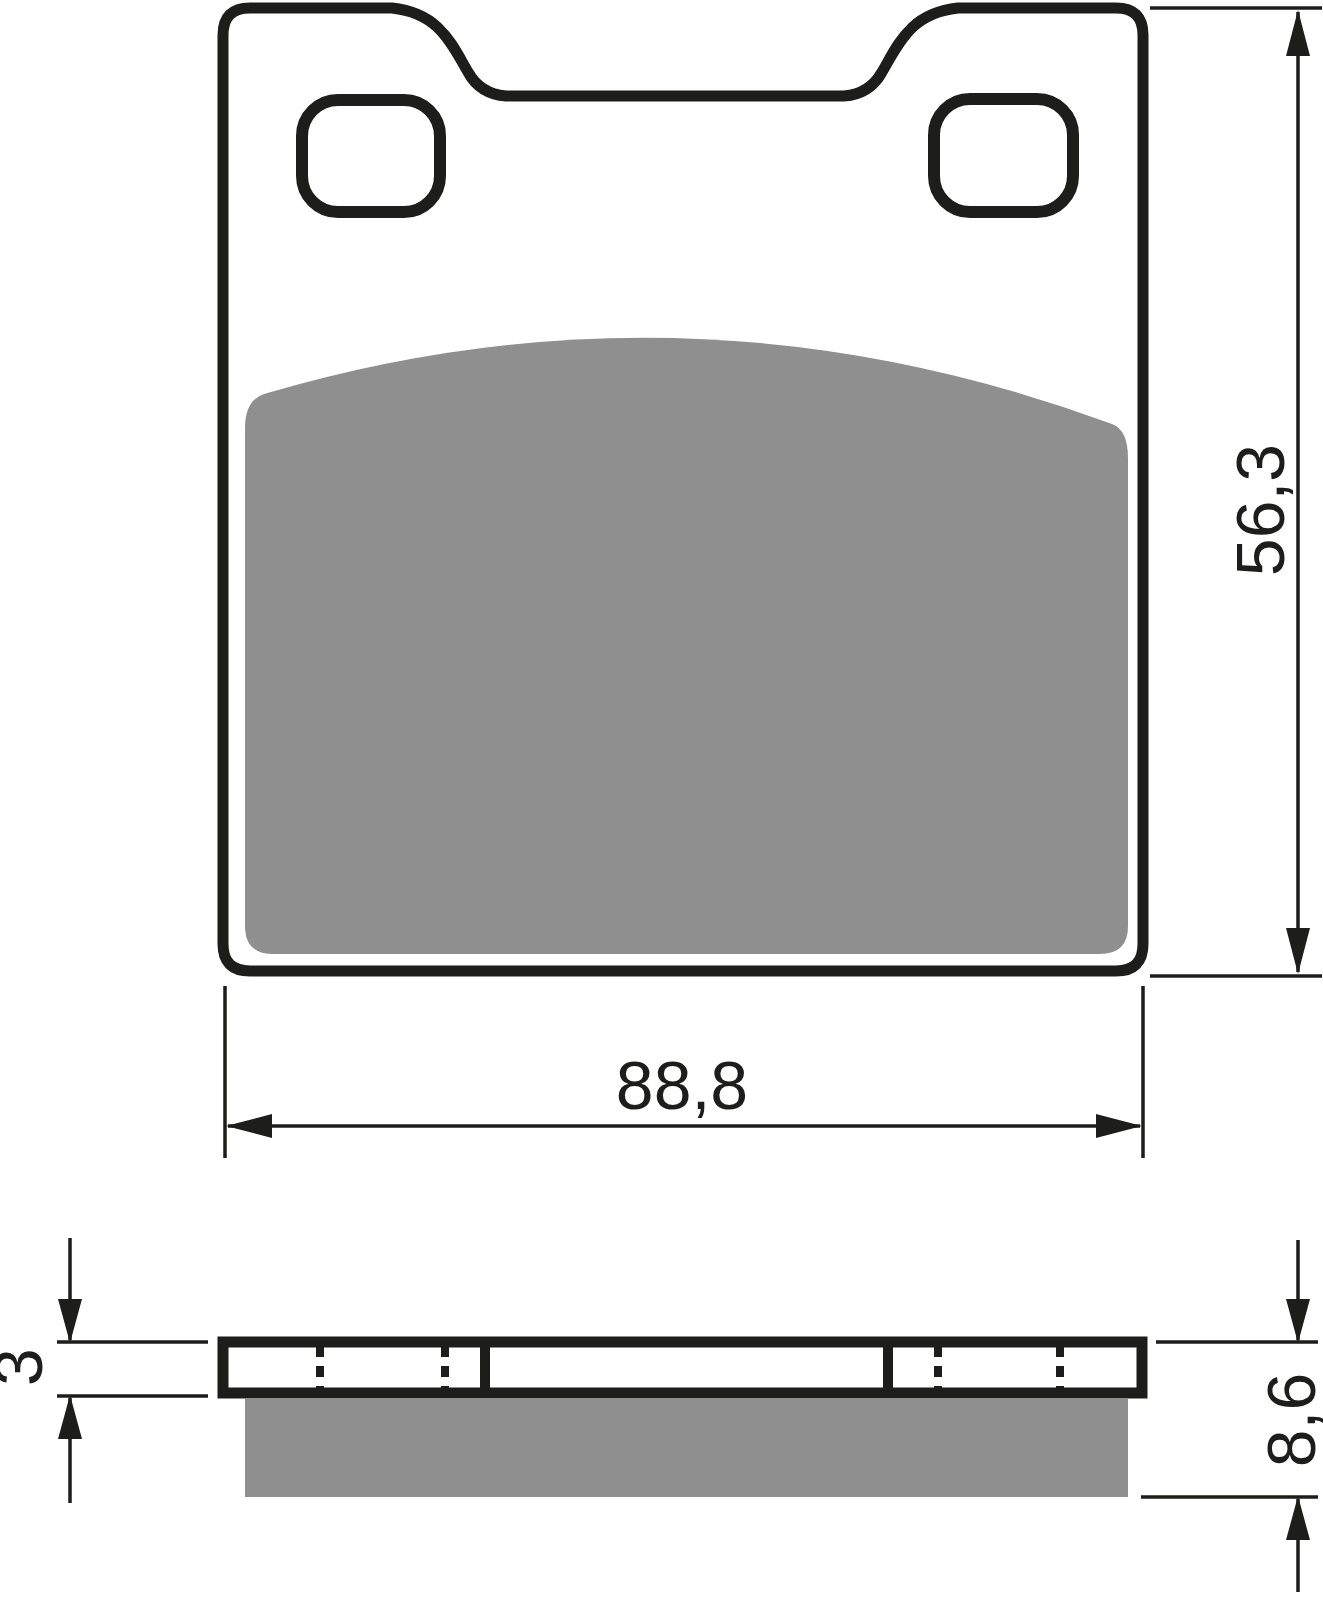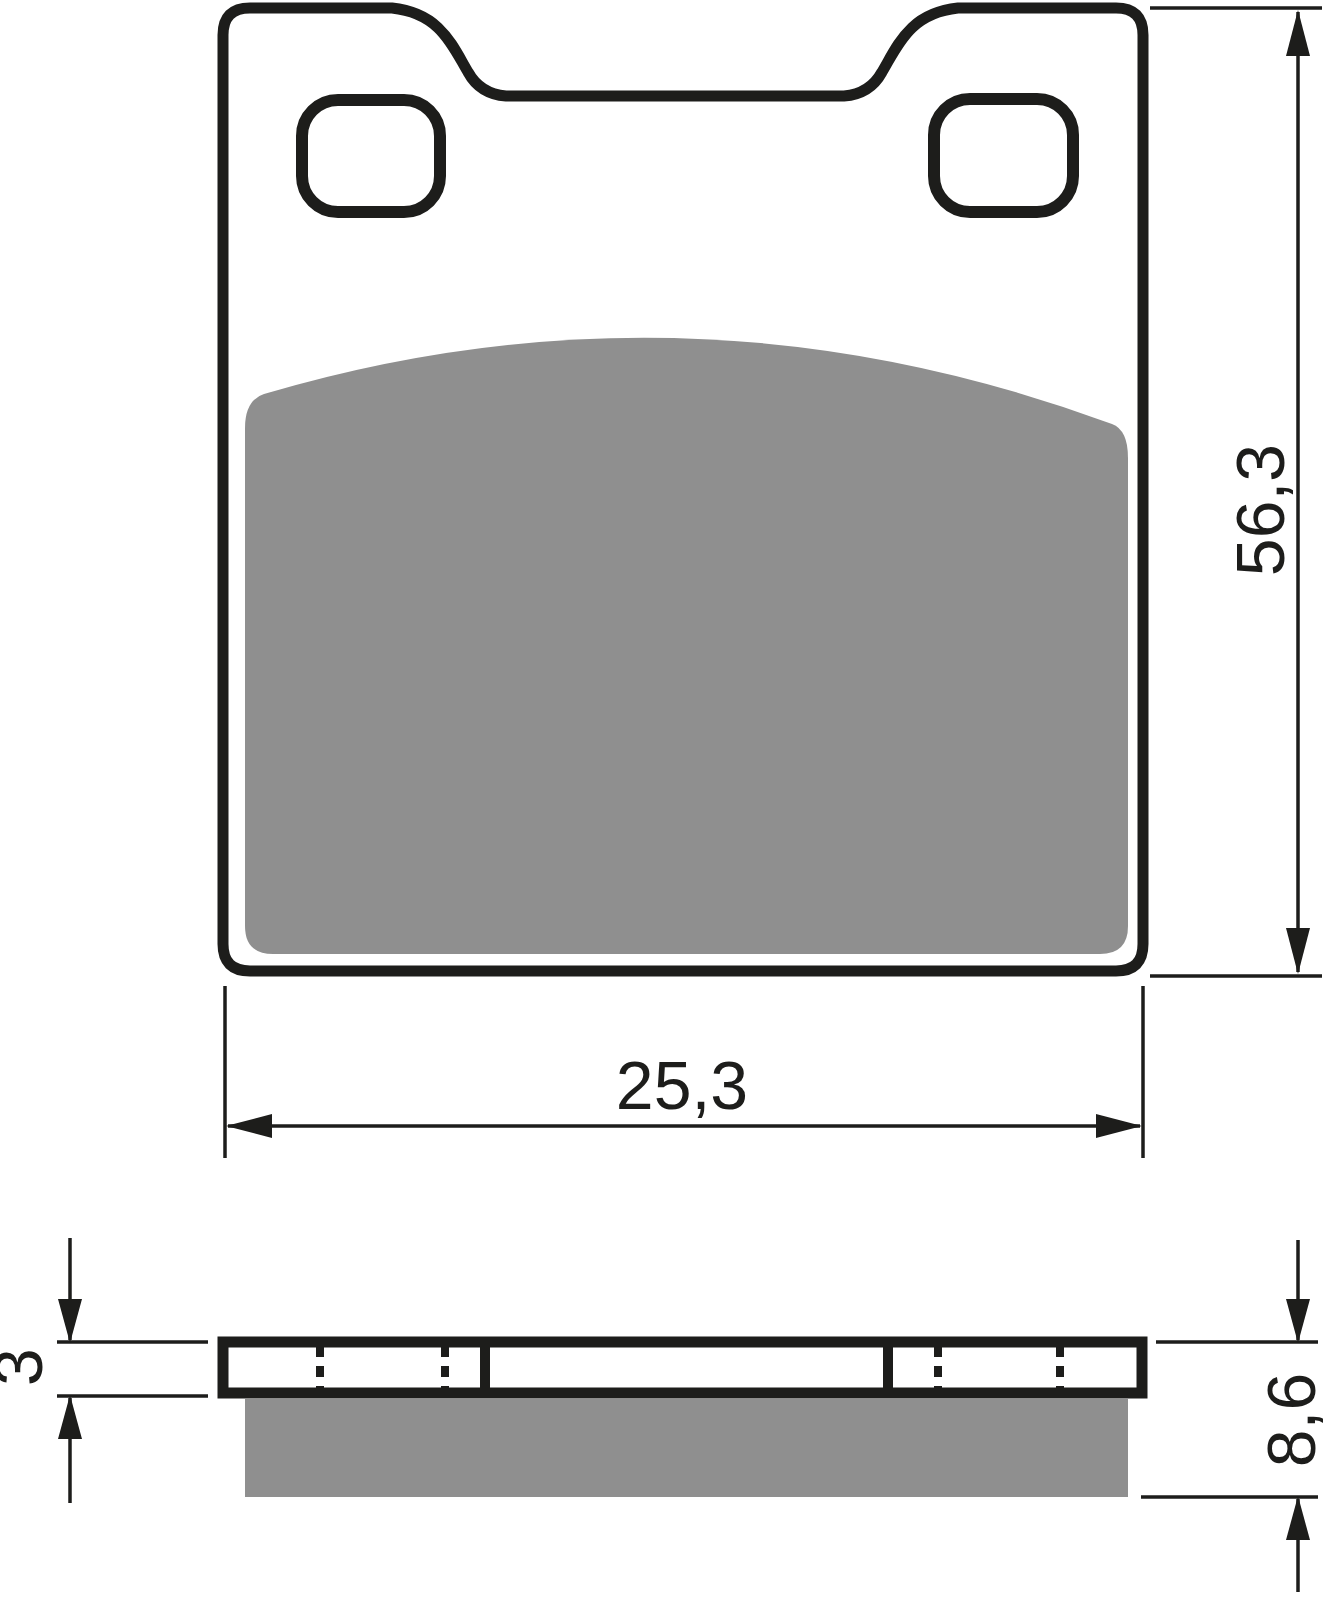--- a/index.html
+++ b/index.html
@@ -161,21 +161,21 @@
     <g>
       <line class="thin" x1="1156" y1="1342" x2="1318" y2="1342"></line>
       <line class="thin" x1="1141" y1="1497" x2="1318" y2="1497"></line>
       <line class="thin" x1="1298" y1="1240" x2="1298" y2="1340"></line>
       <line class="thin" x1="1298" y1="1499" x2="1298" y2="1592"></line>
       <polygon class="arrow" points="1298,1343 1286,1299 1310,1299"></polygon>
       <polygon class="arrow" points="1298,1496 1286,1540 1310,1540"></polygon>
     </g>
   </svg>
 
-  <div class="dim-label" style="left:682px; top:1085px;">25,3</div>
+  <div class="dim-label" style="left:682px; top:1085px;">88,8</div>
 
   <div class="dim-label vertical" style="left:1260px; top:510px;">56,3</div>
 
   <div class="dim-label vertical" style="left:18px; top:1367px;">3</div>
 
   <div class="dim-label vertical" style="left:1291px; top:1420px;">8,6</div>
 
 </div>
 
 </body></html>

